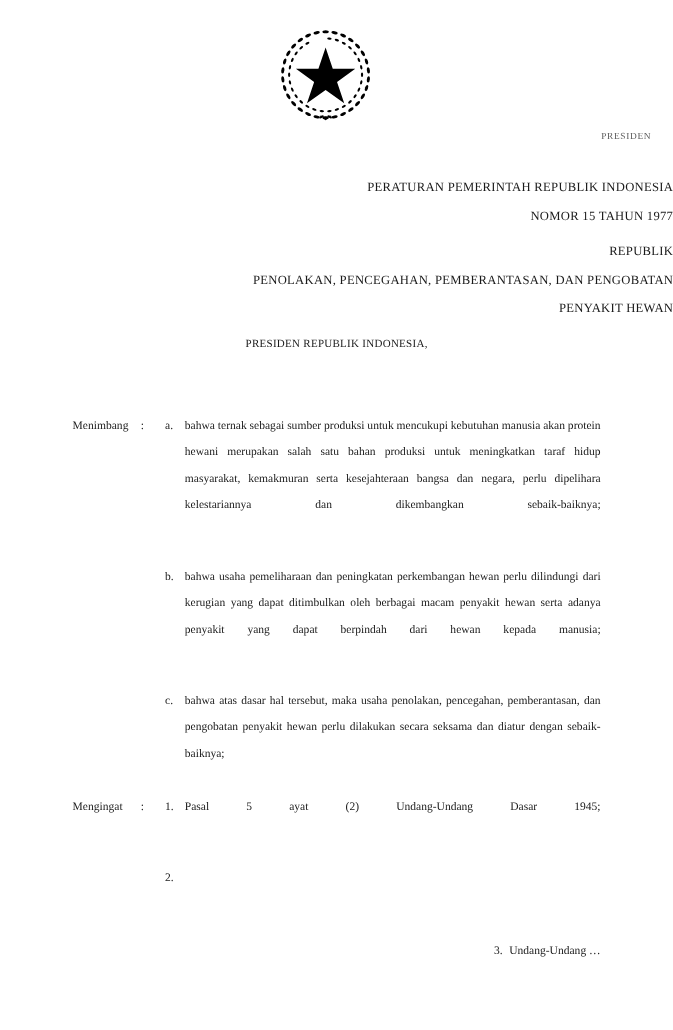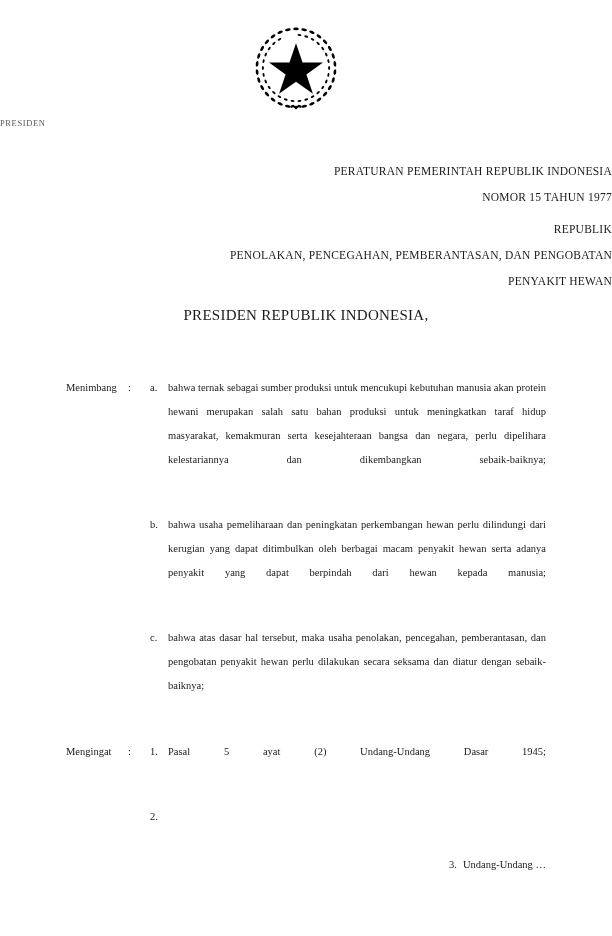--- a/index.html
+++ b/index.html
@@ -18,21 +18,21 @@
     color: #1a1a1a;
     overflow: hidden;
   }
 
   
   .emblem-block {
     position: absolute;
     top: 22px;
     left: 0;
     width: 592px;
-    text-align: left;
+    text-align: right;
   }
   .emblem {
     width: 92px;
     height: 92px;
     margin: 0 auto;
     display: block;
   }
   .emblem-caption {
     margin-top: 4px;
     font-family: "Liberation Serif", "DejaVu Serif", serif;
@@ -59,33 +59,33 @@
   .title-gap-1 { height: 6px; }
   .subject-line { display: block; }
 
   
   .enactor {
     position: absolute;
     top: 307px;
     left: 0;
     width: 612px;
     text-align: center;
-    font-size: 15px;
+    font-size: 10px;
     letter-spacing: 0.25px;
   }
 
   
   .clause-group {
     position: absolute;
     left: 66px;
     width: 480px;
     font-size: 10.5px;
   }
   #group-menimbang { top: 376px; }
-  #group-mengingat  { top: 740px; }
+  #group-mengingat  { top: 722px; }
 
   .clause-row {
     display: flex;
     align-items: flex-start;
   }
   .clause-row + .clause-row { margin-top: 17px; }
 
   .clause-label {
     width: 62px;
     flex: 0 0 62px;

